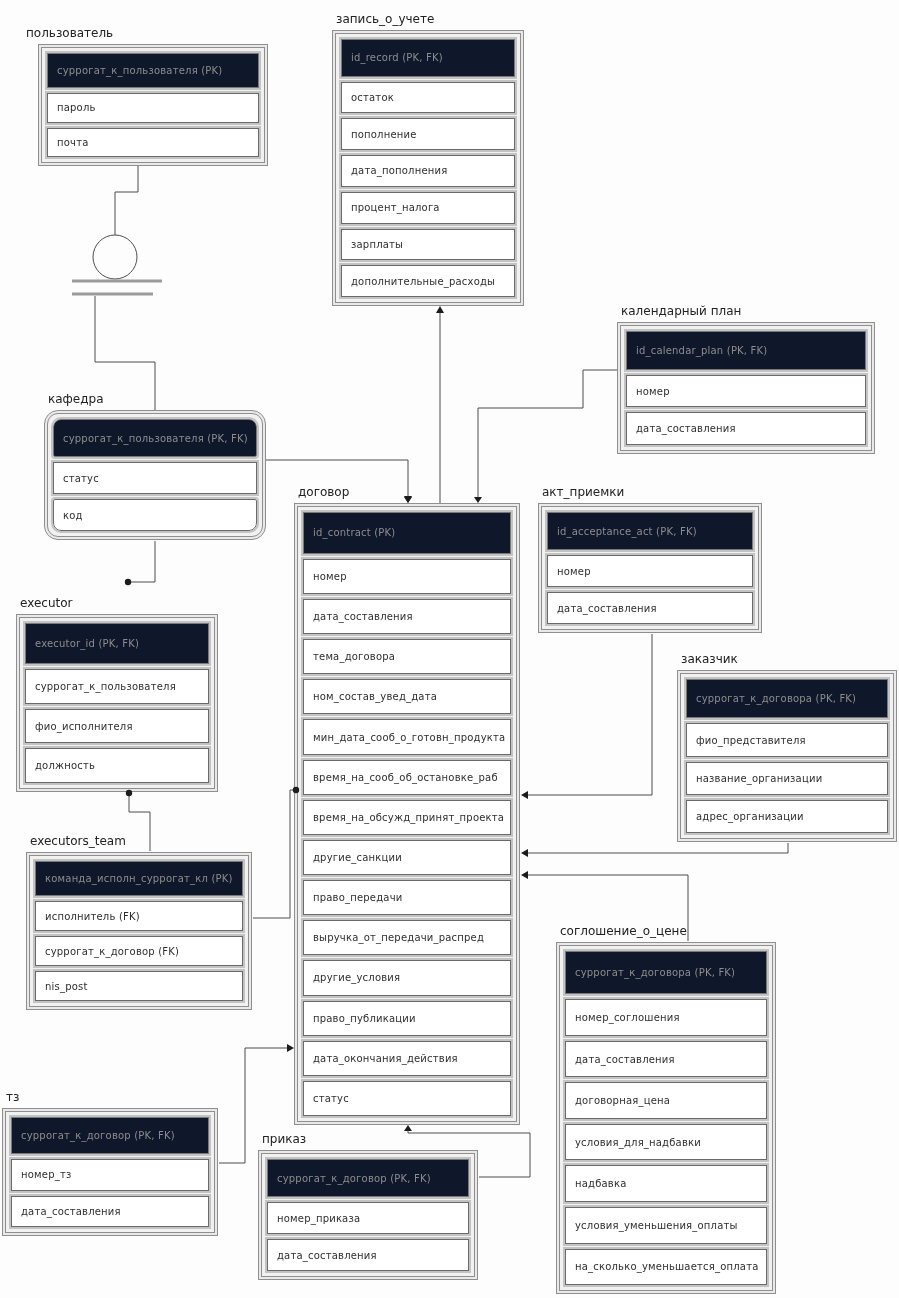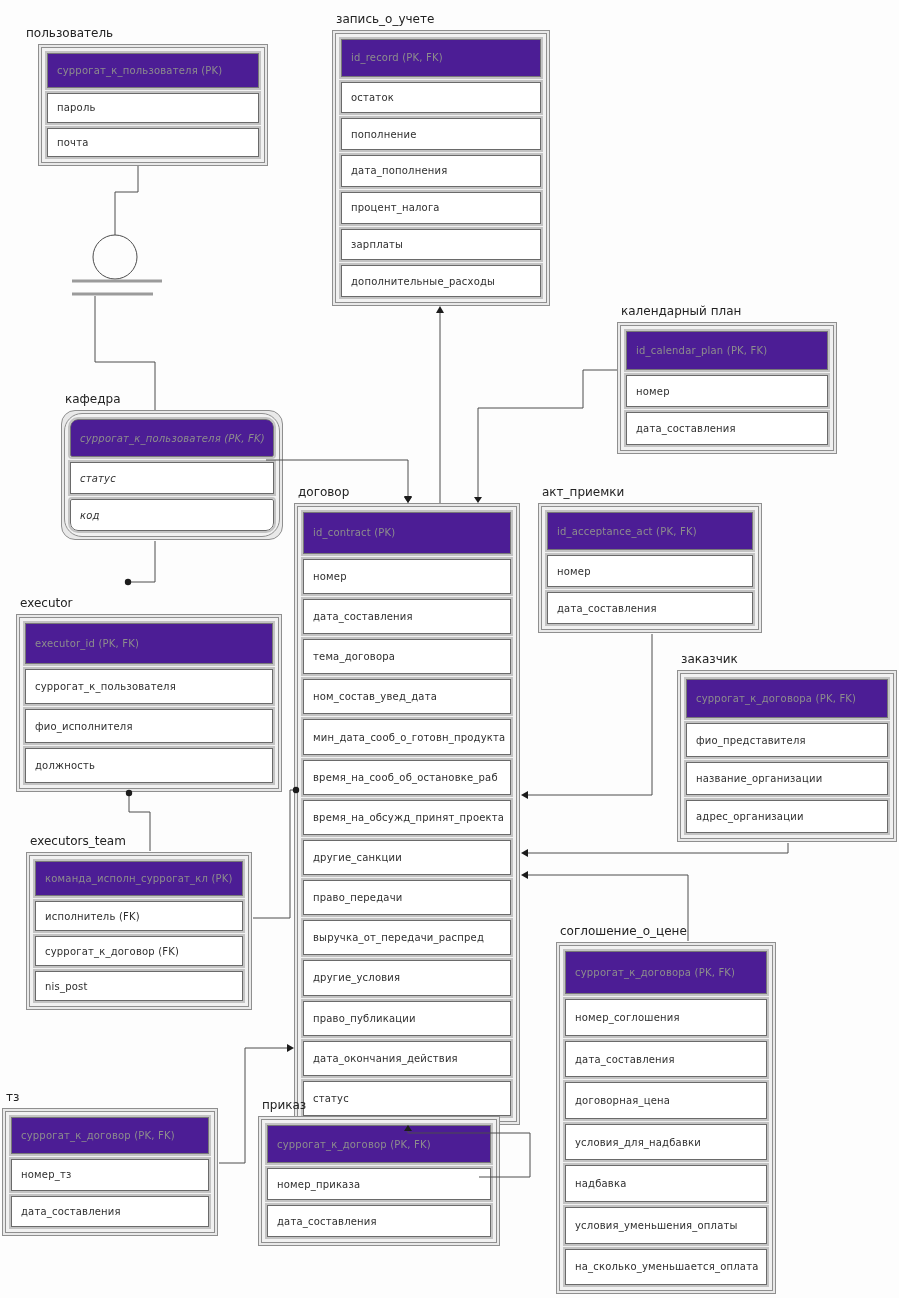--- a/index.html
+++ b/index.html
@@ -8,67 +8,67 @@
   .entity{position:absolute;}
   .entity-title{position:absolute;bottom:100%;left:4px;margin-bottom:4px;font-size:12px;
                 color:#222;white-space:nowrap;}
   .entity-box{width:100%;height:100%;box-sizing:border-box;border:1px solid #8f8f8f;
               padding:2px;background:#e9e9e9;}
   .entity-inner{height:100%;box-sizing:border-box;border:1px solid #8f8f8f;background:#f1f1f1;
                 display:flex;flex-direction:column;padding:5px;gap:5px;}
   .row{flex:1;box-sizing:border-box;border:1px solid #6a6a6a;outline:2px solid #c3c3c3;
        background:#ffffff;display:flex;align-items:center;padding:0 9px;font-size:10px;
        color:#2e2e2e;letter-spacing:.2px;white-space:nowrap;overflow:hidden;}
-  .row.header{flex:1.2;background:#4c1d95;color:#8d8d8d;border-color:#787878;}
+  .row.header{flex:1.2;background:#0f172a;color:#8d8d8d;border-color:#787878;}
   .rounded .entity-box{border-radius:14px;}
-  .rounded .entity-inner{border-radius:18px;font-style:italic;}
+  .rounded .entity-inner{border-radius:11px;}
   .rounded .row.header{border-radius:8px 8px 2px 2px;}
   .rounded .row:last-child{border-radius:2px 2px 8px 8px;}
   #connectors{position:absolute;left:0;top:0;pointer-events:none;z-index:20;}
 </style>
 </head>
 <body>
 
 <div id="diagram">
 
   <div class="entity" style="left:22px;  top:44px;   width:230px; height:122px;padding-left:16px;">
       <div class="entity-title">пользователь</div>
       <div class="entity-box">
         <div class="entity-inner">
           <div class="row header">суррогат_к_пользователя (PK)</div>
           <div class="row">пароль</div>
           <div class="row">почта</div>
         </div>
       </div>
     </div>
-  <div class="entity" style="left:332px; top:30px;   width:218px; height:276px;">
+  <div class="entity" style="left:332px; top:30px;   width:192px; height:276px;">
       <div class="entity-title">запись_о_учете</div>
       <div class="entity-box">
         <div class="entity-inner">
           <div class="row header">id_record (PK, FK)</div>
           <div class="row">остаток</div>
           <div class="row">пополнение</div>
           <div class="row">дата_пополнения</div>
           <div class="row">процент_налога</div>
           <div class="row">зарплаты</div>
           <div class="row">дополнительные_расходы</div>
         </div>
       </div>
     </div>
-  <div class="entity" style="left:617px; top:322px;  width:220px; height:132px;">
+  <div class="entity" style="left:617px; top:322px;  width:258px; height:132px;">
       <div class="entity-title">календарный план</div>
       <div class="entity-box">
         <div class="entity-inner">
           <div class="row header">id_calendar_plan (PK, FK)</div>
           <div class="row">номер</div>
           <div class="row">дата_составления</div>
         </div>
       </div>
     </div>
-  <div class="entity rounded" style="left:61px;  top:410px;  width:222px; height:130px;">
+  <div class="entity rounded" style="left:44px;  top:410px;  width:222px; height:130px;">
       <div class="entity-title">кафедра</div>
       <div class="entity-box">
         <div class="entity-inner">
           <div class="row header">суррогат_к_пользователя (PK, FK)</div>
           <div class="row">статус</div>
           <div class="row">код</div>
         </div>
       </div>
     </div>
   <div class="entity" style="left:294px; top:503px;  width:226px; height:622px;">
@@ -107,21 +107,21 @@
       <div class="entity-title">заказчик</div>
       <div class="entity-box">
         <div class="entity-inner">
           <div class="row header">суррогат_к_договора (PK, FK)</div>
           <div class="row">фио_представителя</div>
           <div class="row">название_организации</div>
           <div class="row">адрес_организации</div>
         </div>
       </div>
     </div>
-  <div class="entity" style="left:16px;  top:614px;  width:266px; height:178px;">
+  <div class="entity" style="left:16px;  top:614px;  width:202px; height:178px;">
       <div class="entity-title">executor</div>
       <div class="entity-box">
         <div class="entity-inner">
           <div class="row header">executor_id (PK, FK)</div>
           <div class="row">суррогат_к_пользователя</div>
           <div class="row">фио_исполнителя</div>
           <div class="row">должность</div>
         </div>
       </div>
     </div>
@@ -154,21 +154,21 @@
   <div class="entity" style="left:2px;   top:1108px; width:216px; height:128px;">
       <div class="entity-title">тз</div>
       <div class="entity-box">
         <div class="entity-inner">
           <div class="row header">суррогат_к_договор (PK, FK)</div>
           <div class="row">номер_тз</div>
           <div class="row">дата_составления</div>
         </div>
       </div>
     </div>
-  <div class="entity" style="left:258px; top:1116px; width:242px; height:130px;">
+  <div class="entity" style="left:258px; top:1150px; width:220px; height:130px;">
       <div class="entity-title">приказ</div>
       <div class="entity-box">
         <div class="entity-inner">
           <div class="row header">суррогат_к_договор (PK, FK)</div>
           <div class="row">номер_приказа</div>
           <div class="row">дата_составления</div>
         </div>
       </div>
     </div>
 

